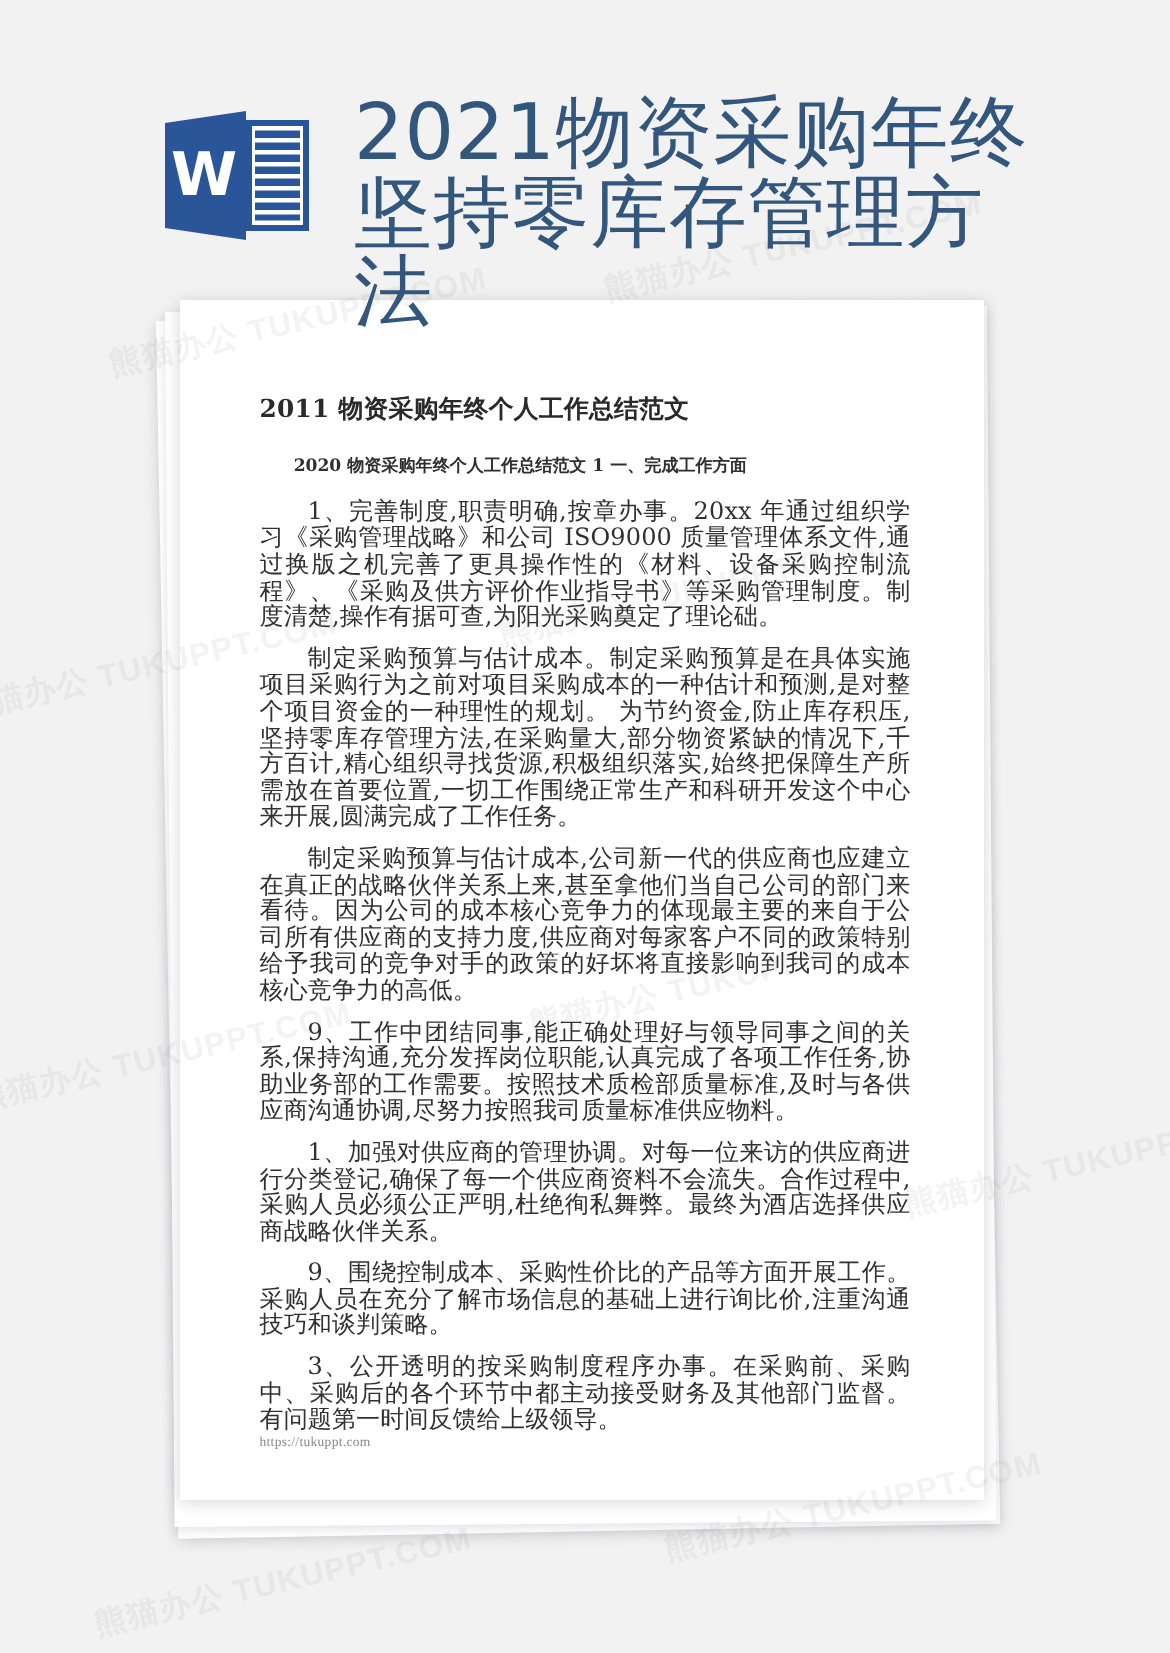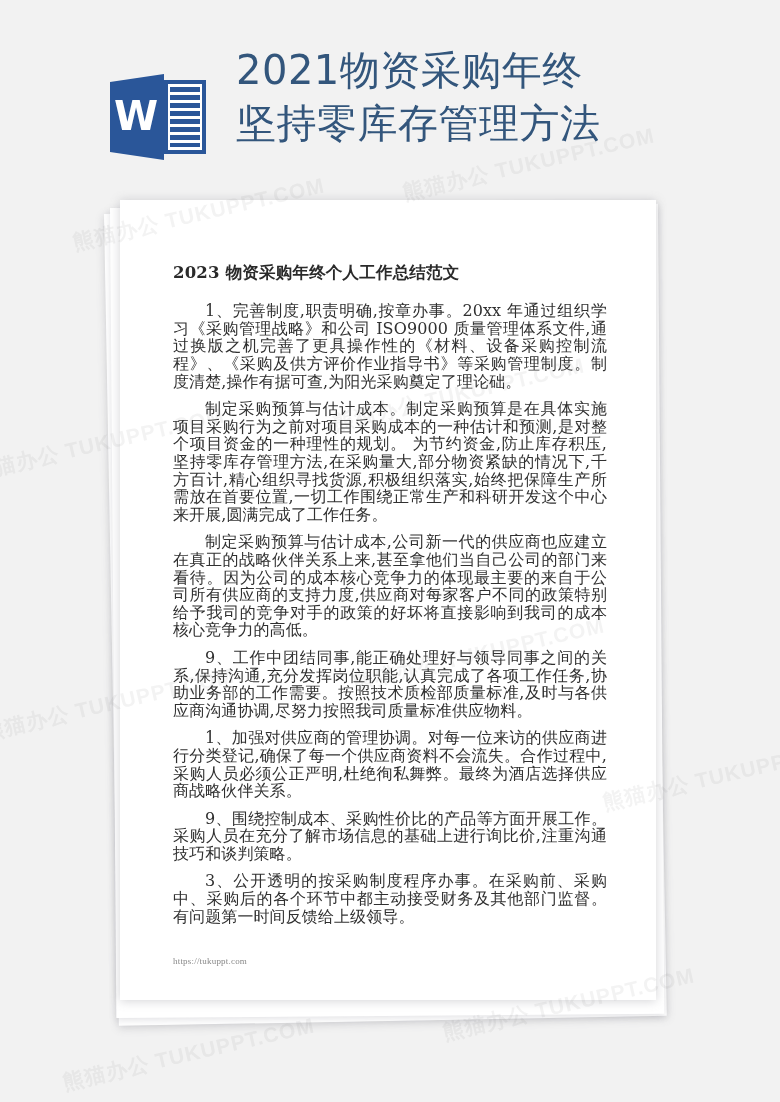--- a/index.html
+++ b/index.html
@@ -46,24 +46,24 @@
   .word-icon {
     position: absolute;
     left: 106px;
     top: 72px;
     width: 104px;
     height: 94px;
   }
   .head-title {
     position: absolute;
     left: 236px;
-    top: 44px;
+    top: 63px;
     width: 460px;
     color: #33567c;
-    font-size: 40px;
+    font-size: 52px;
     line-height: 53px;
     font-family: "DejaVu Sans", sans-serif;
     font-weight: 400;
     letter-spacing: 0.5px;
   }
   .head-title .line { display: block; }
 
   
   .paper-back {
     position: absolute;
@@ -174,22 +174,23 @@
     <span class="line">2021物资采购年终</span>
     <span class="line">坚持零库存管理方法</span>
   </div>
 </div>
 
 <div class="paper-back paper-back-1"></div>
 <div class="paper-back paper-back-2"></div>
 
 <div class="page">
   <div class="page-inner">
-    <h1 class="doc-title">2023 物资采购年终个人工作总结范文</h1>
-
+    <h1 class="doc-title">2011 物资采购年终个人工作总结范文</h1>
+
+    <p class="lead">2020 物资采购年终个人工作总结范文 1 一、完成工作方面</p>
     <p class="body">1、完善制度,职责明确,按章办事。20xx 年通过组织学习《采购管理战略》和公司 ISO9000 质量管理体系文件,通过换版之机完善了更具操作性的《材料、设备采购控制流程》、《采购及供方评价作业指导书》等采购管理制度。制度清楚,操作有据可查,为阳光采购奠定了理论础。</p>
     <p class="body">制定采购预算与估计成本。制定采购预算是在具体实施项目采购行为之前对项目采购成本的一种估计和预测,是对整个项目资金的一种理性的规划。 为节约资金,防止库存积压,坚持零库存管理方法,在采购量大,部分物资紧缺的情况下,千方百计,精心组织寻找货源,积极组织落实,始终把保障生产所需放在首要位置,一切工作围绕正常生产和科研开发这个中心来开展,圆满完成了工作任务。</p>
     <p class="body">制定采购预算与估计成本,公司新一代的供应商也应建立在真正的战略伙伴关系上来,甚至拿他们当自己公司的部门来看待。因为公司的成本核心竞争力的体现最主要的来自于公司所有供应商的支持力度,供应商对每家客户不同的政策特别给予我司的竞争对手的政策的好坏将直接影响到我司的成本核心竞争力的高低。</p>
     <p class="body">9、工作中团结同事,能正确处理好与领导同事之间的关系,保持沟通,充分发挥岗位职能,认真完成了各项工作任务,协助业务部的工作需要。按照技术质检部质量标准,及时与各供应商沟通协调,尽努力按照我司质量标准供应物料。</p>
     <p class="body">1、加强对供应商的管理协调。对每一位来访的供应商进行分类登记,确保了每一个供应商资料不会流失。合作过程中,采购人员必须公正严明,杜绝徇私舞弊。最终为酒店选择供应商战略伙伴关系。</p>
     <p class="body">9、围绕控制成本、采购性价比的产品等方面开展工作。采购人员在充分了解市场信息的基础上进行询比价,注重沟通技巧和谈判策略。</p>
     <p class="body">3、公开透明的按采购制度程序办事。在采购前、采购中、采购后的各个环节中都主动接受财务及其他部门监督。有问题第一时间反馈给上级领导。</p>
   </div>
   <div class="footer-url">https://tukuppt.com</div>
 </div>

